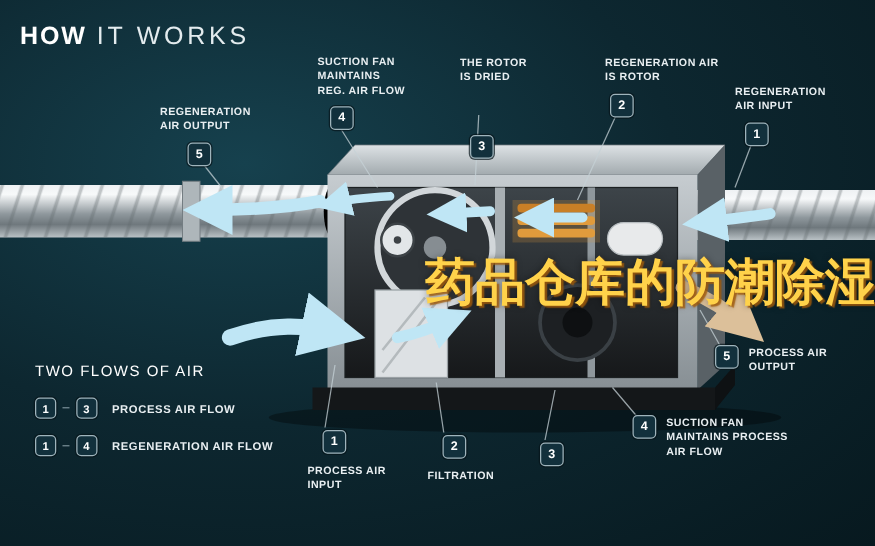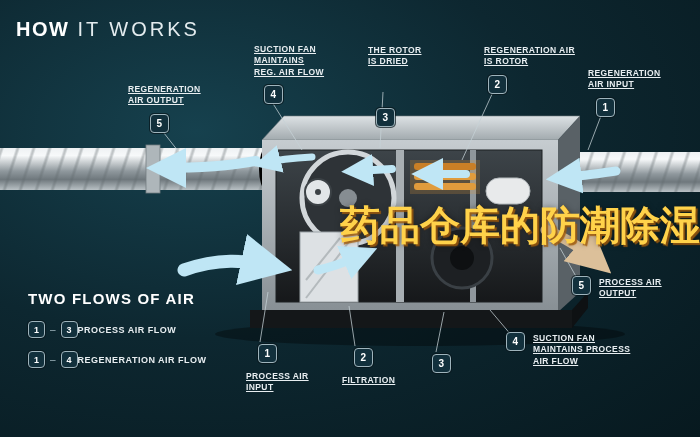--- a/index.html
+++ b/index.html
@@ -8,41 +8,41 @@
     font-family:"Liberation Sans","DejaVu Sans",sans-serif;
     background:radial-gradient(ellipse at 28% 30%, #16414e 0%, var(--bg) 48%, #07191f 100%);
   }
   svg{position:absolute;left:0;top:0;}
   
   .title{position:absolute;left:16px;top:18px;color:#ffffff;letter-spacing:1.5px;font-size:20px;white-space:nowrap;}
   .t-main{font-weight:800;}
   .t-sub{font-weight:300;color:#e3ebee;margin-left:8px;letter-spacing:3px;}
   
   .callout{position:absolute;color:#e8eef1;font-size:8.5px;font-weight:700;letter-spacing:.4px;line-height:1.35;}
-  .callout .label{white-space:pre-line;display:block;text-decoration:underline;}
+  .callout .label{white-space:pre-line;display:block;}
   .badge{
     display:flex;align-items:center;justify-content:center;
     width:17px;height:17px;border-radius:4px;flex:0 0 auto;
     background:var(--badge-bg);border:1px solid var(--badge-border);
     color:#fff;font-size:10px;font-weight:700;
     box-shadow:0 0 0 1px rgba(5,20,26,.7);
   }
   .v{display:flex;flex-direction:column;align-items:flex-start;}
   .v .badge{margin-top:7px;}
   .v-rev{display:flex;flex-direction:column;align-items:flex-start;}
   .v-rev .label{margin-top:8px;}
   .h{display:flex;flex-direction:row;align-items:flex-start;}
   .h .label{margin-left:8px;margin-top:1px;}
   
   .legend{position:absolute;left:28px;top:290px;color:#fff;}
-  .legend-heading{font-size:15px;font-weight:700;letter-spacing:1.2px;margin-bottom:14px;}
+  .legend-heading{font-size:12px;font-weight:400;letter-spacing:1.2px;margin-bottom:14px;}
   .legend-row{display:flex;align-items:center;margin-bottom:13px;}
   .legend-row .badge{width:15px;height:15px;font-size:9px;}
   .legend-dash{margin:0 5px;color:#9fb4bc;font-size:10px;}
-  .legend-label{font-size:9px;font-weight:700;letter-spacing:.5px;color:#e8eef1;}
+  .legend-label{margin-left:12px;font-size:9px;font-weight:700;letter-spacing:.5px;color:#e8eef1;}
   
   .watermark{
     position:absolute;left:0;top:198px;width:100%;text-align:right;
     font-size:40px;font-weight:700;color:var(--wm);
     text-shadow:2px 2px 1px rgba(160,90,10,.85), 0 0 6px rgba(0,0,0,.4);
     font-family:"DejaVu Sans",sans-serif;
   }
   
   .arr{fill:none;stroke-linecap:round;}
   .b{stroke:var(--accent);}

